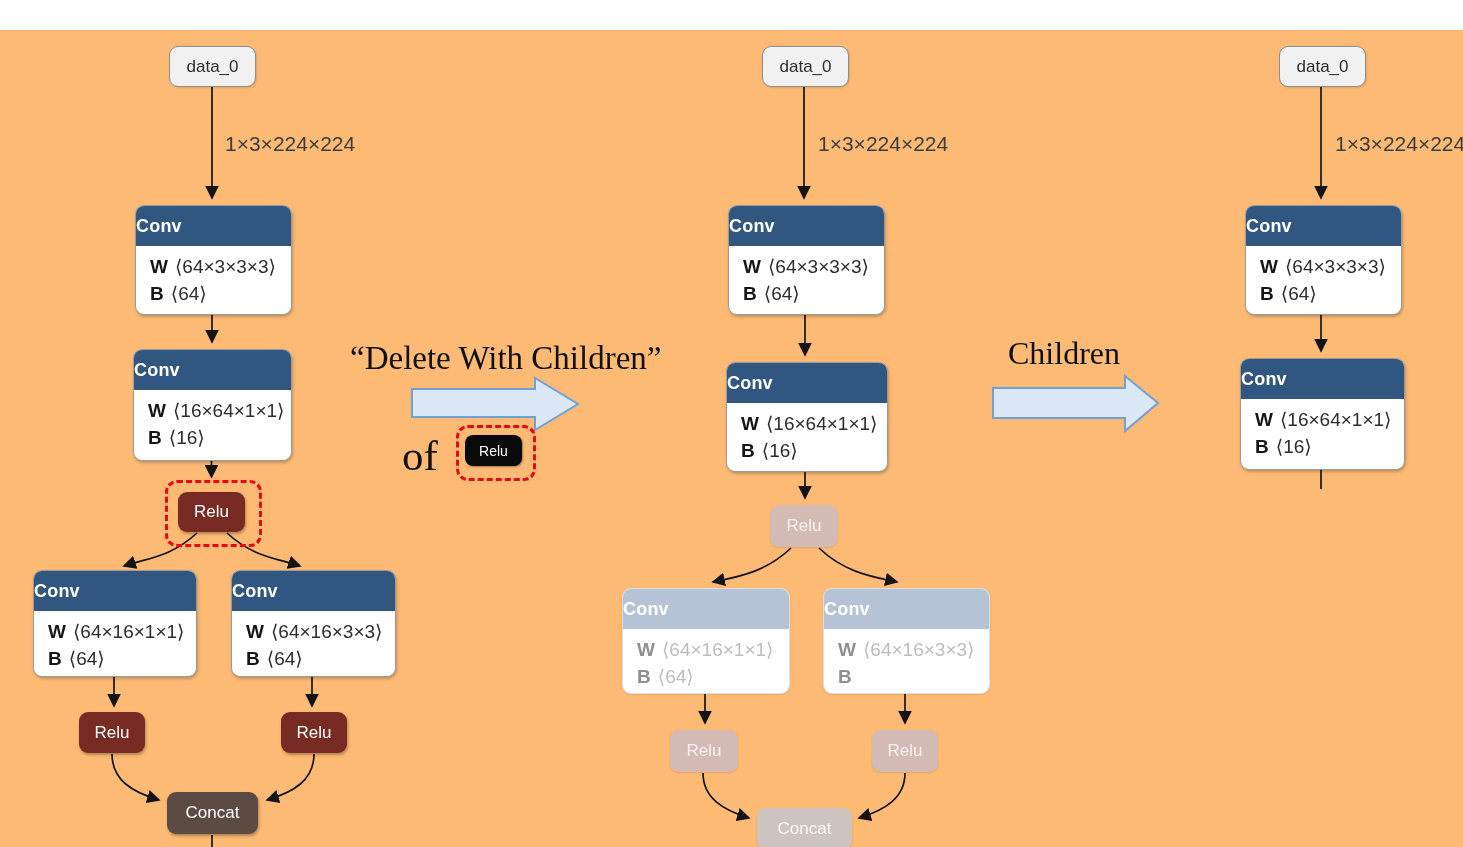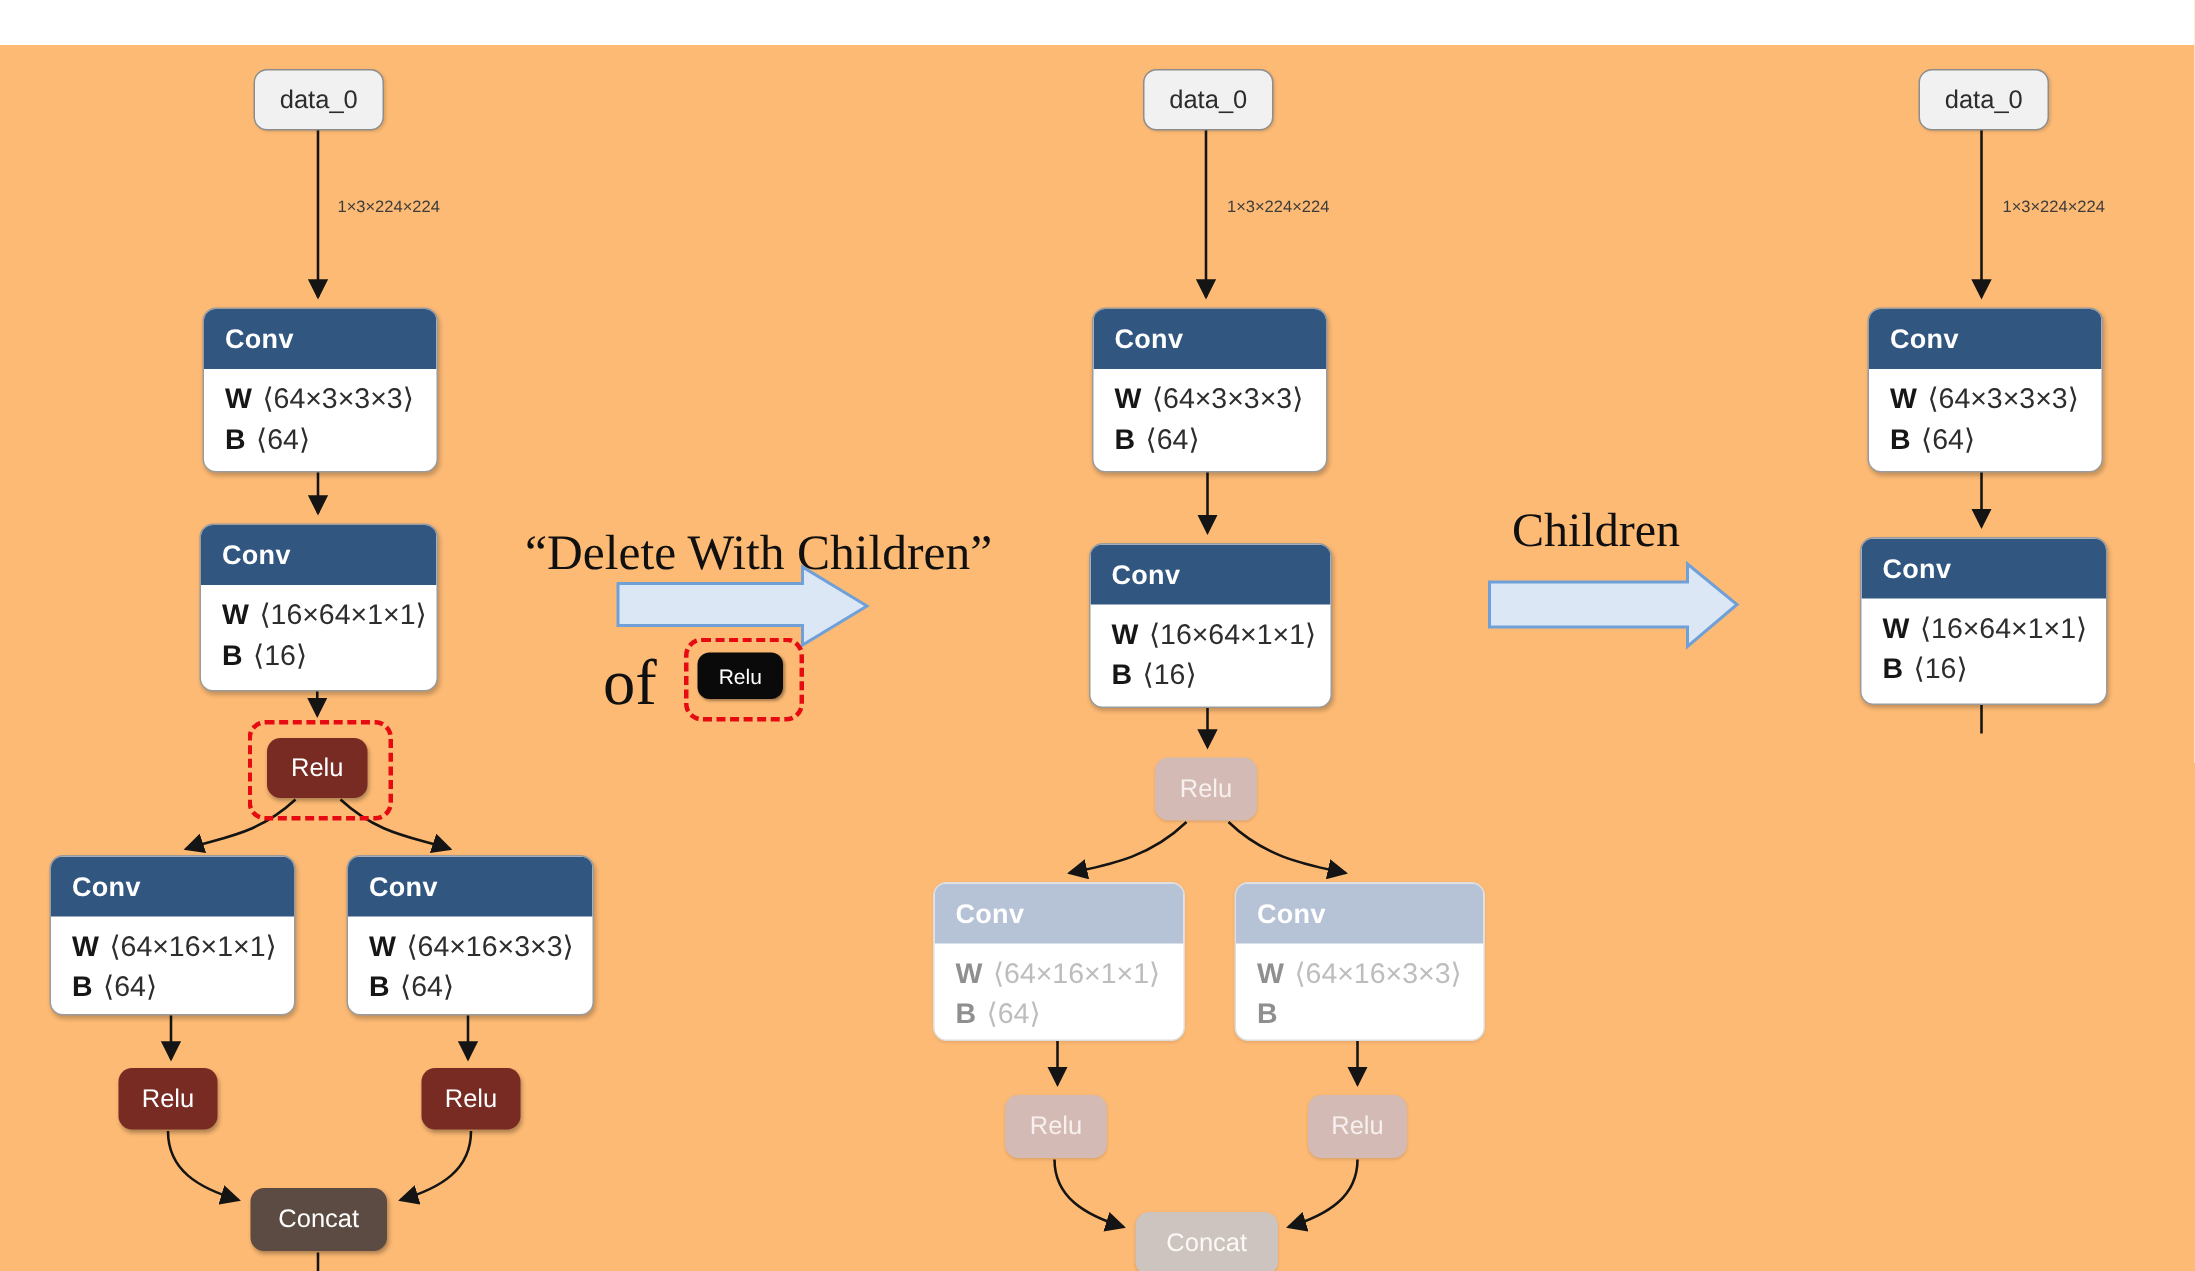--- a/index.html
+++ b/index.html
@@ -10,35 +10,35 @@
   .ahead{fill:var(--edge-color,#141414);}
   polygon.block-arrow{fill:var(--arrow-fill,#dbe7f5);stroke:var(--arrow-stroke,#6fa0d8);stroke-width:2px;}
 
   
   .io-node{position:absolute;display:flex;align-items:center;justify-content:center;
            background:var(--data-bg,#f1f1f1);border:1px solid var(--data-border,#8d8d8d);
            border-radius:9px;font-size:17px;color:#2c2c2c;box-shadow:1px 1px 2px rgba(0,0,0,.12);}
   .conv{position:absolute;border:1px solid var(--conv-border,#9b9b9b);border-radius:9px;
         background:#fff;box-shadow:1px 2px 3px rgba(0,0,0,.22);overflow:hidden;}
   .conv .hdr{height:40px;background:var(--conv-header,#315680);color:#fff;font-size:18px;
-             font-weight:600;line-height:40px;padding-left:14px;letter-spacing:.2px;}
+             font-weight:600;line-height:40px;letter-spacing:.2px;}
   .conv .bd{padding:7px 0 0 14px;}
   .param{font-size:19px;line-height:27px;color:#2d2d2d;white-space:nowrap;}
   .param .pk{font-weight:700;color:#161616;margin-right:7px;}
   .conv.faded{border-color:var(--faded-border,#dedede);box-shadow:0 1px 2px rgba(0,0,0,.08);}
   .conv.faded .hdr{background:var(--faded-conv-header,#b6c2d6);}
   .conv.faded .pk{color:#8f8f8f;}
   .conv.faded .param{color:#bdbdbd;}
   .pill{position:absolute;display:flex;align-items:center;justify-content:center;color:#fff;
         font-size:17px;border-radius:9px;background:var(--relu-bg,#772b22);
         box-shadow:1px 2px 3px rgba(0,0,0,.3);}
   .pill.concat{background:var(--concat-bg,#5c4b43);}
   .pill.faded{background:var(--faded-relu-bg,#d4bab5);color:#f7f0ee;box-shadow:0 1px 2px rgba(0,0,0,.12);}
   .pill.concat.faded{background:var(--faded-concat-bg,#cdc4bf);color:#fbf8f6;}
-  .edge-label{position:absolute;font-size:11px;color:#3c3c3c;white-space:nowrap;}
+  .edge-label{position:absolute;font-size:21px;color:#3c3c3c;white-space:nowrap;}
 
   
   .dash-box{position:absolute;border:3px dashed var(--highlight-red,#e60b12);border-radius:12px;
             background:transparent;}
   .serif-note{position:absolute;font-family:"Liberation Serif","DejaVu Serif",serif;color:#101010;
               white-space:nowrap;line-height:1;}
   .chip{position:absolute;display:flex;align-items:center;justify-content:center;
         background:var(--chip-bg,#0a0a0a);color:#fff;font-size:14px;border-radius:8px;
         box-shadow:1px 1px 2px rgba(0,0,0,.35);}
 </style>
@@ -129,21 +129,21 @@
   <div class="pill" style="left:79px;top:682px;width:66px;height:41px">
     <span>Relu</span>
   </div>
   <div class="pill" style="left:281px;top:682px;width:66px;height:41px">
     <span>Relu</span>
   </div>
   <div class="pill concat" style="left:167px;top:762px;width:91px;height:42px">
     <span>Concat</span>
   </div>
 
-  <div class="serif-note" style="left:350px;top:323px;font-size:33px">“Delete With Children”</div>
+  <div class="serif-note" style="left:350px;top:312px;font-size:33px">“Delete With Children”</div>
   <div class="serif-note" style="left:402px;top:404px;font-size:43px">of</div>
   <div class="dash-box" style="left:456px;top:395px;width:74px;height:50px"></div>
   <div class="chip" style="left:465px;top:405px;width:57px;height:31px">
     <span>Relu</span>
   </div>
 
   <div class="io-node" style="left:762px;top:16px;width:85px;height:39px">
     <span>data_0</span>
   </div>
   <div class="edge-label" style="left:818px;top:102px">1×3×224×224</div>

